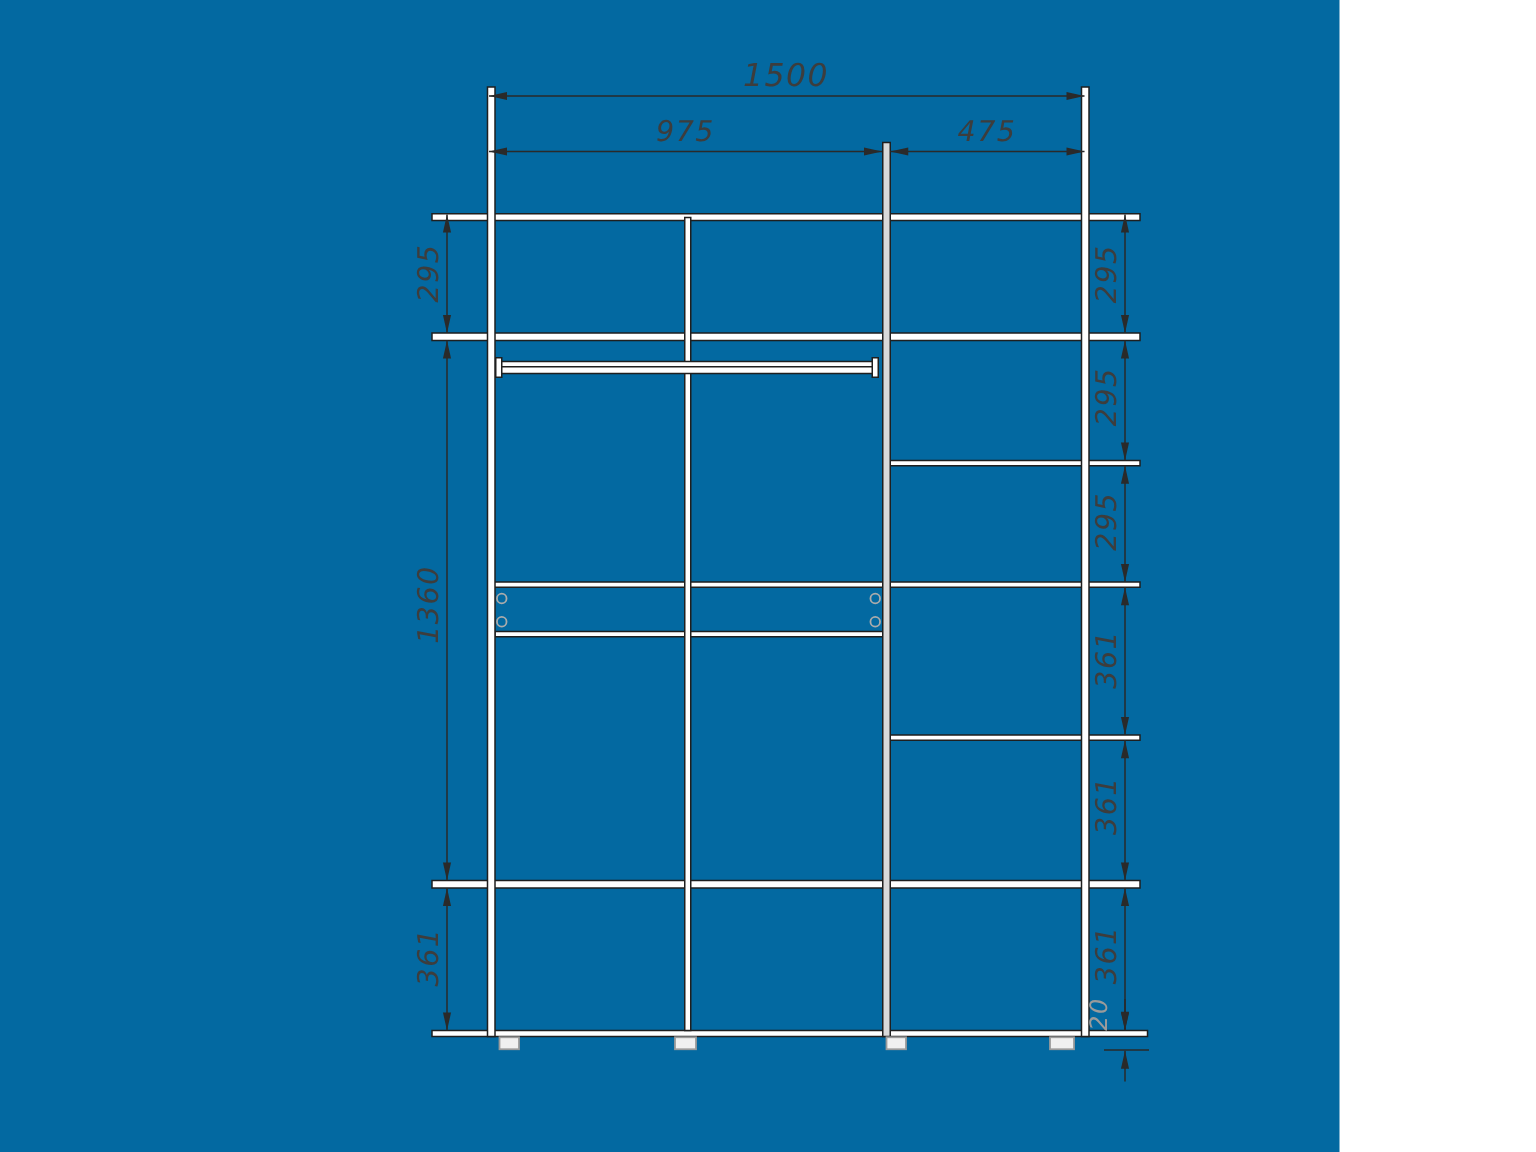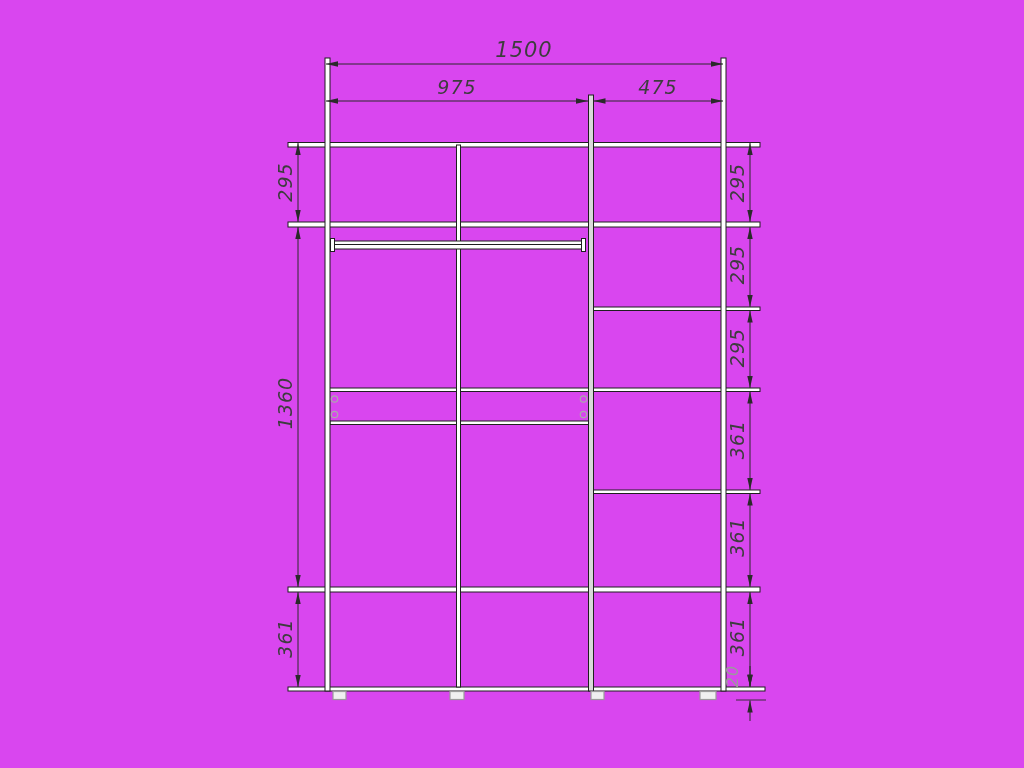--- a/index.html
+++ b/index.html
@@ -1,16 +1,16 @@
 <!DOCTYPE html>
 <html><head>
 <meta charset="utf-8">
 <style>
   html,body{margin:0;padding:0;background:#ffffff;}
-  .stage{position:relative;width:1024px;height:768px;background:#d946ef;overflow:hidden;
+  .stage{position:relative;width:893px;height:768px;background:#0369a1;overflow:hidden;
          font-family:"DejaVu Sans",sans-serif;}
   svg{position:absolute;left:0;top:0;}
   .panel{fill:#ffffff;stroke:#1f1f1f;stroke-width:1;}
   .panel-grey{fill:#d9d9d9;stroke:#1f1f1f;stroke-width:1;}
   .rodline{stroke:#1f1f1f;stroke-width:1;fill:none;}
   .dimline{stroke:#2a2a2a;stroke-width:1;fill:none;}
   .ext{stroke:#2a2a2a;stroke-width:0.9;fill:none;}
   .foot{fill:#f0f0f0;stroke:#9b9b9b;stroke-width:1.2;}
   .pin{fill:none;stroke:#ababab;stroke-width:1.2;}
   .dim-text{font-family:"DejaVu Sans",sans-serif;font-style:italic;font-size:19px;

